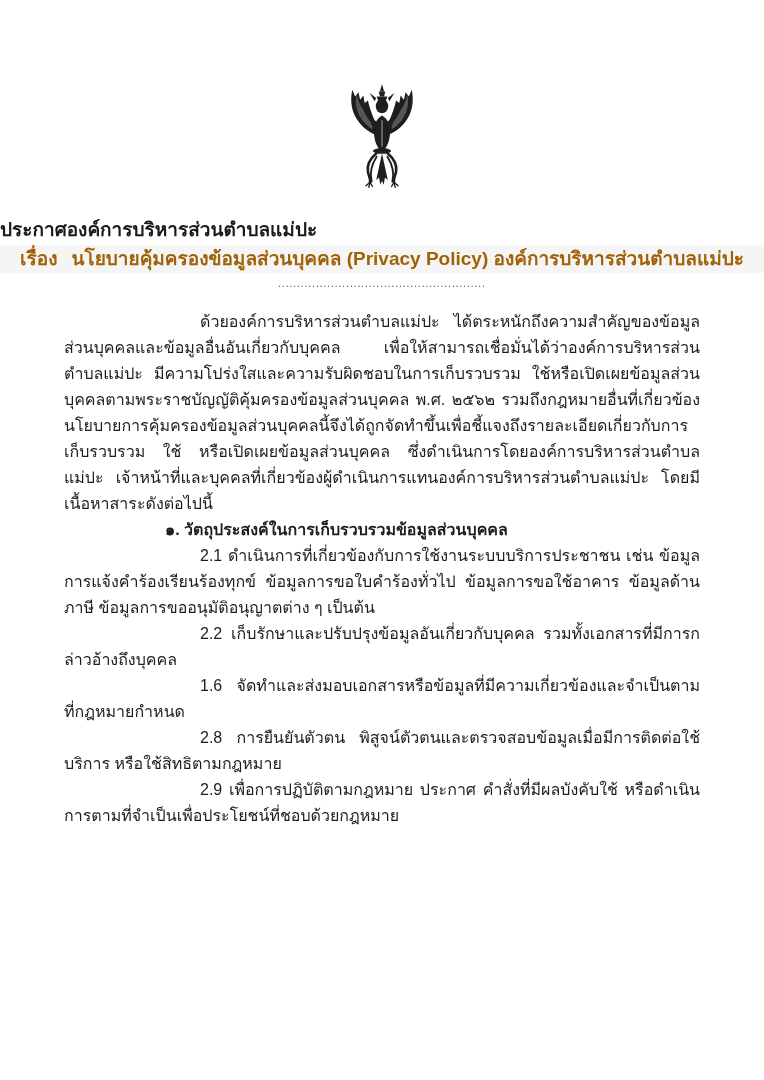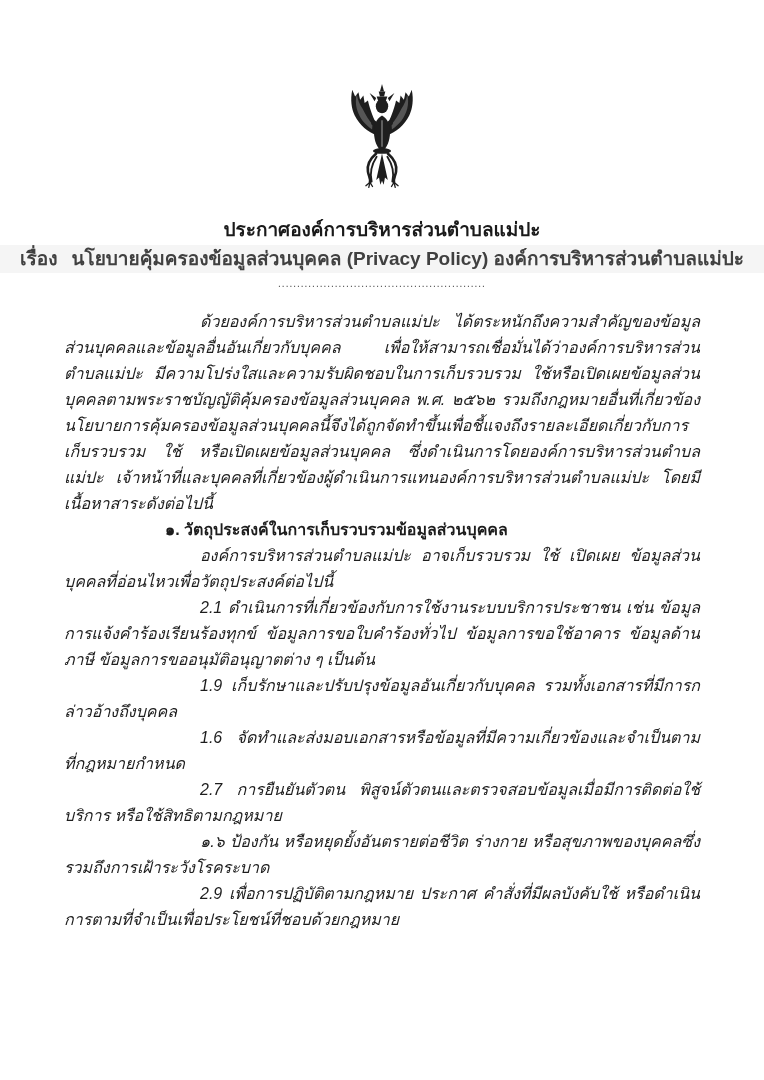--- a/index.html
+++ b/index.html
@@ -15,56 +15,55 @@
     box-sizing: border-box;
   }
   .emblem-wrap {
     padding-top: 84px;
     display: flex;
     justify-content: center;
   }
   .emblem-wrap svg { display: block; }
   .doc-title {
     margin-top: 8px;
-    text-align: center;
     font-size: 19px;
     font-weight: bold;
     line-height: 28px;
     color: #1a1a1a;
   }
   .subject-band {
     margin-top: 1px;
     width: 100%;
     background: #f5f5f5;
     text-align: center;
     font-size: 19px;
     font-weight: bold;
     line-height: 28px;
-    color: #404040;
+    color: #a16207;
   }
   .subject-label { margin-right: 14px; }
   .dotted-divider {
     margin-top: 4px;
     text-align: center;
     font-size: 10px;
     letter-spacing: 1px;
     color: #4a4a4a;
     line-height: 14px;
   }
   .content {
     margin: 18px 64px 0 64px;
     font-size: 16px;
     line-height: 26px;
     text-align: justify;
   }
   .content p, .content h3 {
     margin: 0;
     padding: 0;
   }
-  .para-indent { text-indent: 136px; font-style: italic; }
+  .para-indent { text-indent: 136px; }
   .section-heading {
     font-size: 16px;
     font-weight: bold;
     text-indent: 101px;
     text-align: left;
     line-height: 26px;
   }
 </style>
 </head>
 <body>
@@ -135,23 +134,21 @@
     <span class="subject-label">เรื่อง</span><span>นโยบายคุ้มครองข้อมูลส่วนบุคคล (Privacy Policy) องค์การบริหารส่วนตำบลแม่ปะ</span>
   </div>
 
   <div class="dotted-divider">.......................................................</div>
 
   <div class="content">
     <p class="para-indent">ด้วยองค์การบริหารส่วนตำบลแม่ปะ ได้ตระหนักถึงความสำคัญของข้อมูลส่วนบุคคลและข้อมูลอื่นอันเกี่ยวกับบุคคล เพื่อให้สามารถเชื่อมั่นได้ว่าองค์การบริหารส่วนตำบลแม่ปะ มีความโปร่งใสและความรับผิดชอบในการเก็บรวบรวม ใช้หรือเปิดเผยข้อมูลส่วนบุคคลตามพระราชบัญญัติคุ้มครองข้อมูลส่วนบุคคล พ.ศ. ๒๕๖๒ รวมถึงกฎหมายอื่นที่เกี่ยวข้อง นโยบายการคุ้มครองข้อมูลส่วนบุคคลนี้จึงได้ถูกจัดทำขึ้นเพื่อชี้แจงถึงรายละเอียดเกี่ยวกับการเก็บรวบรวม ใช้ หรือเปิดเผยข้อมูลส่วนบุคคล ซึ่งดำเนินการโดยองค์การบริหารส่วนตำบลแม่ปะ เจ้าหน้าที่และบุคคลที่เกี่ยวข้องผู้ดำเนินการแทนองค์การบริหารส่วนตำบลแม่ปะ โดยมีเนื้อหาสาระดังต่อไปนี้</p>
 
     <h3 class="section-heading">๑. วัตถุประสงค์ในการเก็บรวบรวมข้อมูลส่วนบุคคล</h3>
 
-    <p class="para-indent">องค์การบริหารส่วนตำบลแม่ปะ อาจเก็บรวบรวม ใช้ เปิดเผย ข้อมูลส่วนบุคคลที่อ่อนไหวเพื่อวัตถุประสงค์ต่อไปนี้</p>
 
     <p class="para-indent">2.1 ดำเนินการที่เกี่ยวข้องกับการใช้งานระบบบริการประชาชน เช่น ข้อมูลการแจ้งคำร้องเรียนร้องทุกข์ ข้อมูลการขอใบคำร้องทั่วไป ข้อมูลการขอใช้อาคาร ข้อมูลด้านภาษี ข้อมูลการขออนุมัติอนุญาตต่าง ๆ เป็นต้น</p>
-    <p class="para-indent">1.9 เก็บรักษาและปรับปรุงข้อมูลอันเกี่ยวกับบุคคล รวมทั้งเอกสารที่มีการกล่าวอ้างถึงบุคคล</p>
+    <p class="para-indent">2.2 เก็บรักษาและปรับปรุงข้อมูลอันเกี่ยวกับบุคคล รวมทั้งเอกสารที่มีการกล่าวอ้างถึงบุคคล</p>
     <p class="para-indent">1.6 จัดทำและส่งมอบเอกสารหรือข้อมูลที่มีความเกี่ยวข้องและจำเป็นตามที่กฎหมายกำหนด</p>
-    <p class="para-indent">2.7 การยืนยันตัวตน พิสูจน์ตัวตนและตรวจสอบข้อมูลเมื่อมีการติดต่อใช้บริการ หรือใช้สิทธิตามกฎหมาย</p>
-    <p class="para-indent">๑.๖ ป้องกัน หรือหยุดยั้งอันตรายต่อชีวิต ร่างกาย หรือสุขภาพของบุคคลซึ่งรวมถึงการเฝ้าระวังโรคระบาด</p>
+    <p class="para-indent">2.8 การยืนยันตัวตน พิสูจน์ตัวตนและตรวจสอบข้อมูลเมื่อมีการติดต่อใช้บริการ หรือใช้สิทธิตามกฎหมาย</p>
     <p class="para-indent">2.9 เพื่อการปฏิบัติตามกฎหมาย ประกาศ คำสั่งที่มีผลบังคับใช้ หรือดำเนินการตามที่จำเป็นเพื่อประโยชน์ที่ชอบด้วยกฎหมาย</p>
   </div>
 
 </div>
 
 </body></html>

